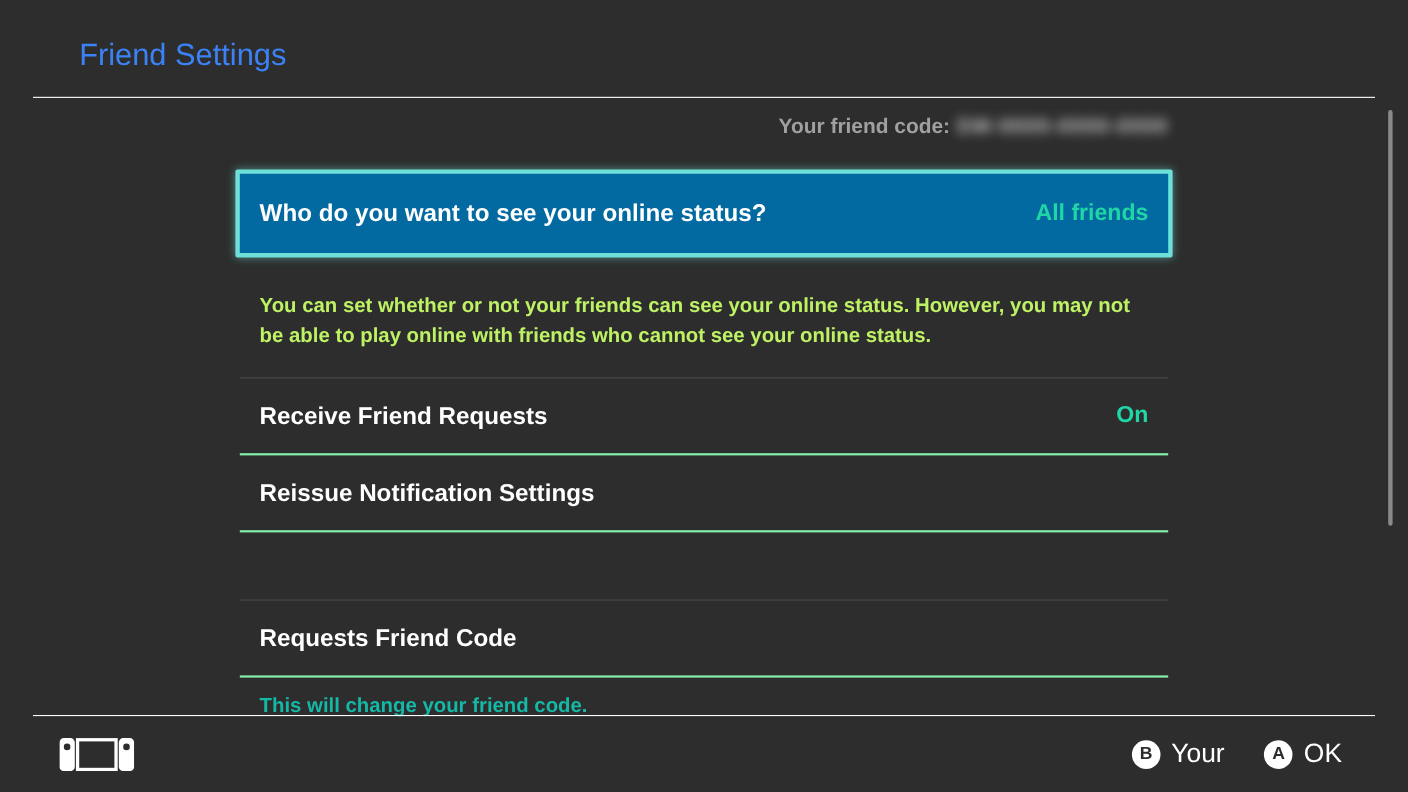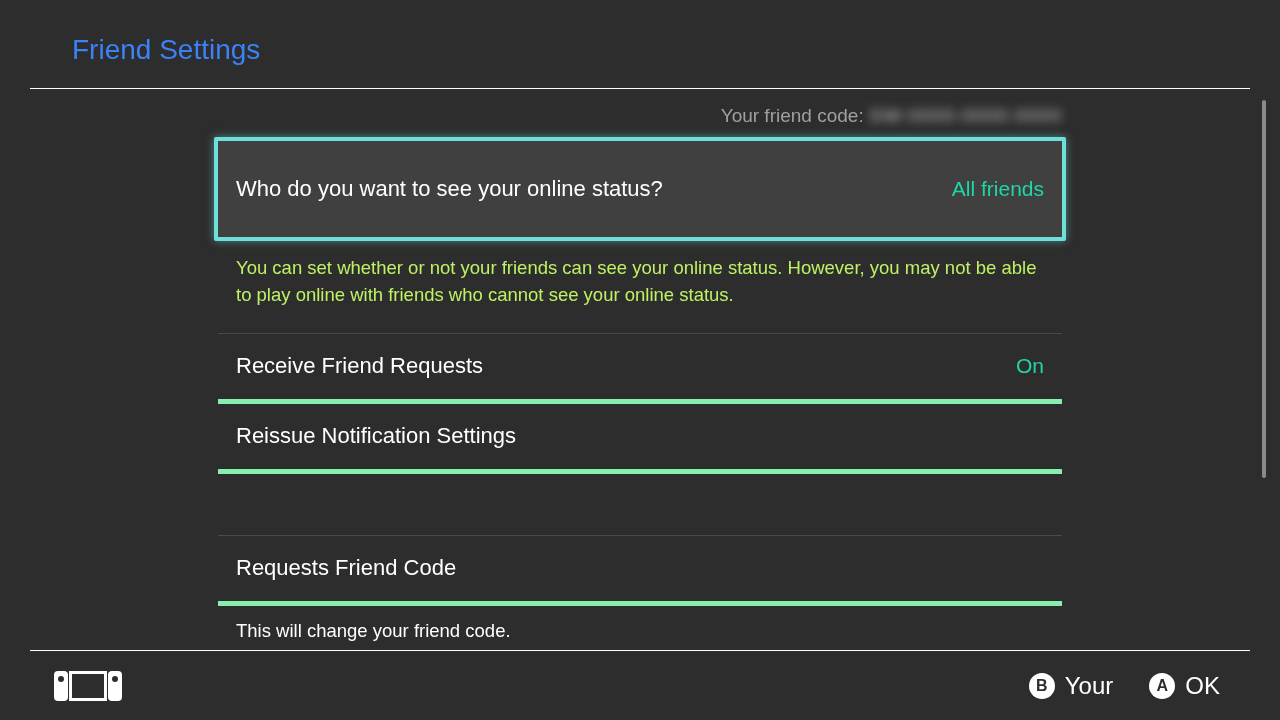--- a/index.html
+++ b/index.html
@@ -21,69 +21,70 @@
     color: #3b82f6;
   }
   .hr-top {
     height: 1px;
     background: #fff;
     margin: 0 30px;
   }
   .content {
     padding: 12px 0 0 0;
     margin: 0 218px 0 218px;
+    font-weight: bold;
   }
   .friend-code-line {
     text-align: right;
     font-size: 19px;
     color: #a0a0a0;
     padding: 4px 0 10px 0;
   }
   .friend-code-value {
     display: inline-block;
     filter: blur(5px);
     color: #c0c0c0;
     letter-spacing: 1px;
   }
   .item {
     display: flex;
     justify-content: space-between;
     align-items: center;
     height: 70px;
     padding: 0 18px;
-    border-bottom: 5px solid #86efac;
+    border-bottom: 2px solid #86efac;
     font-size: 22px;
   }
   .item.selected {
-    background: #404040;
+    background: #0369a1;
     border: 4px solid #6ee0da;
     border-radius: 2px;
-    height: 104px;
-    margin: 0 -4px;
+    height: 80px;
+    margin: 17px -4px;
     box-shadow: 0 0 8px rgba(110,224,218,0.5);
   }
   .item .label { color: #fff; }
   .item .value-accent {
     color: #1fd6a6;
     font-size: 21px;
   }
   .desc {
     font-size: 18.5px;
     color: #bef264;
     padding: 14px 18px 24px 18px;
     line-height: 1.45;
     border-bottom: 1px solid #4a4a4a;
   }
   .spacer-row {
     height: 62px;
     border-bottom: 1px solid #4a4a4a;
   }
   .desc-noborder {
     font-size: 18.5px;
-    color: #ffffff;
+    color: #14b8a6;
     padding: 14px 18px 10px 18px;
   }
   .footer {
     position: absolute;
     left: 0; right: 0; bottom: 0;
     height: 70px;
     border-top: 1px solid #fff;
     margin: 0 30px;
     display: flex;
     align-items: center;

